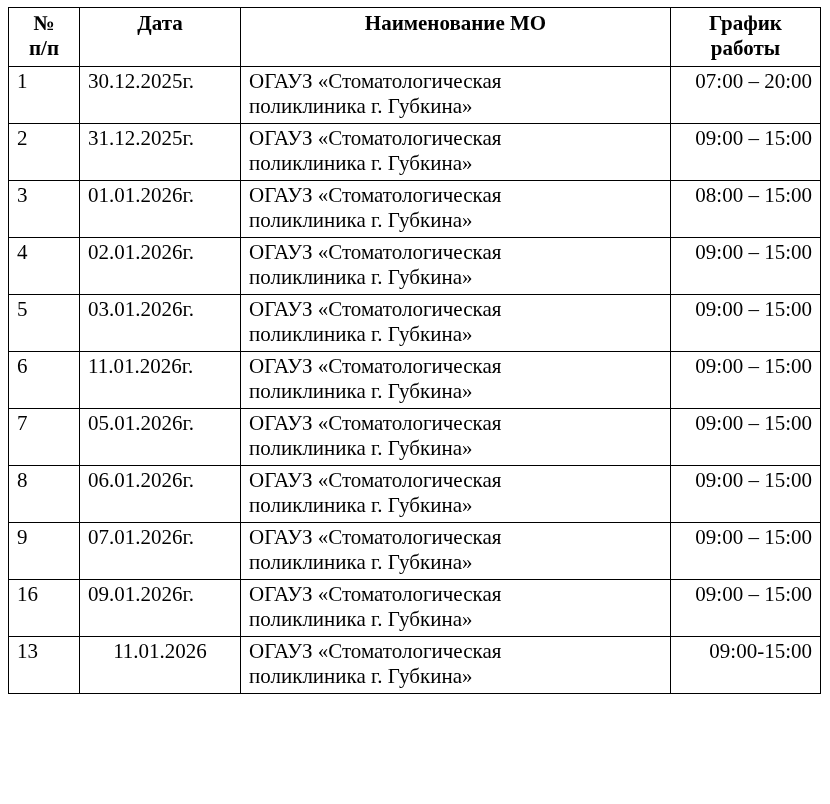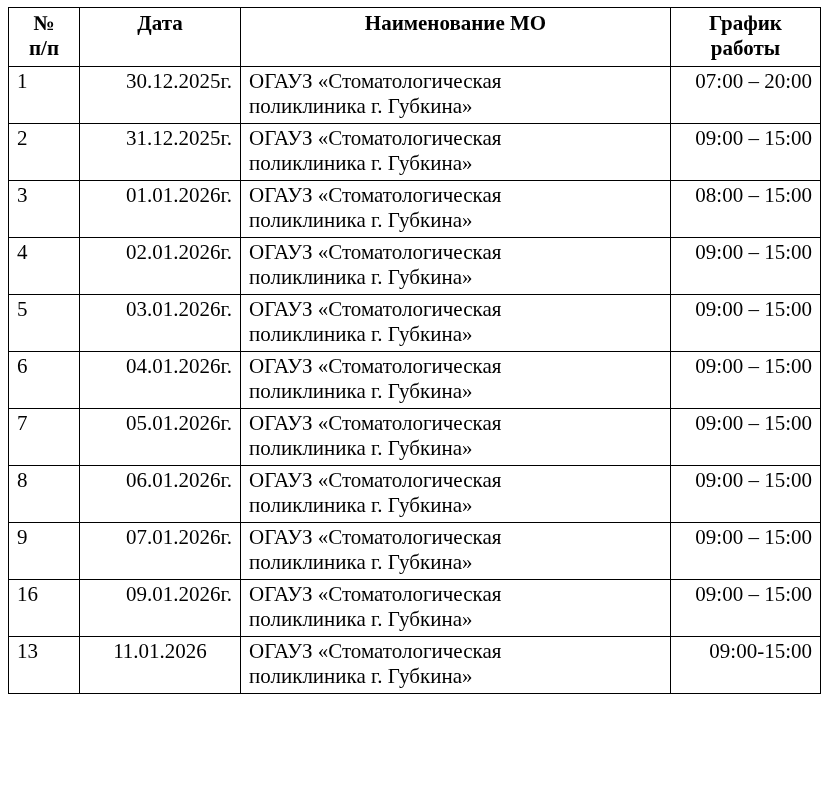--- a/index.html
+++ b/index.html
@@ -15,21 +15,21 @@
     vertical-align: top;
     font-size: 21px;
     line-height: 25px;
     padding: 0 8px;
     font-weight: normal;
   }
   table.sched th { font-weight: bold; text-align: center; padding-top: 3px; height: 55px; }
   table.sched tbody tr { height: 57px; }
   table.sched td { padding-top: 2px; }
   .c-num { width: 54px; text-align: left; }
-  .c-date { width: 144px; text-align: right; }
+  .c-date { width: 144px; text-align: left; }
   .c-name { width: 413px; text-align: left; }
   .c-hours { text-align: right; }
   th.c-num { text-align: center; }
   th.c-date { text-align: center; }
   td.c-date { padding-left: 10px; }
   td.c-date.centered { text-align: center; }
   td.c-num { padding-left: 10px; }
   .line { display: block; }
 </style>
 </head>
@@ -88,21 +88,21 @@
         <td class="c-num">5</td>
         <td class="c-date">03.01.2026г.</td>
         <td class="c-name">
           <span class="line">ОГАУЗ «Стоматологическая</span>
           <span class="line">поликлиника г. Губкина»</span>
         </td>
         <td class="c-hours">09:00 – 15:00</td>
       </tr>
       <tr>
         <td class="c-num">6</td>
-        <td class="c-date">04.01.2026г.</td>
+        <td class="c-date">11.01.2026г.</td>
         <td class="c-name">
           <span class="line">ОГАУЗ «Стоматологическая</span>
           <span class="line">поликлиника г. Губкина»</span>
         </td>
         <td class="c-hours">09:00 – 15:00</td>
       </tr>
       <tr>
         <td class="c-num">7</td>
         <td class="c-date">05.01.2026г.</td>
         <td class="c-name">

